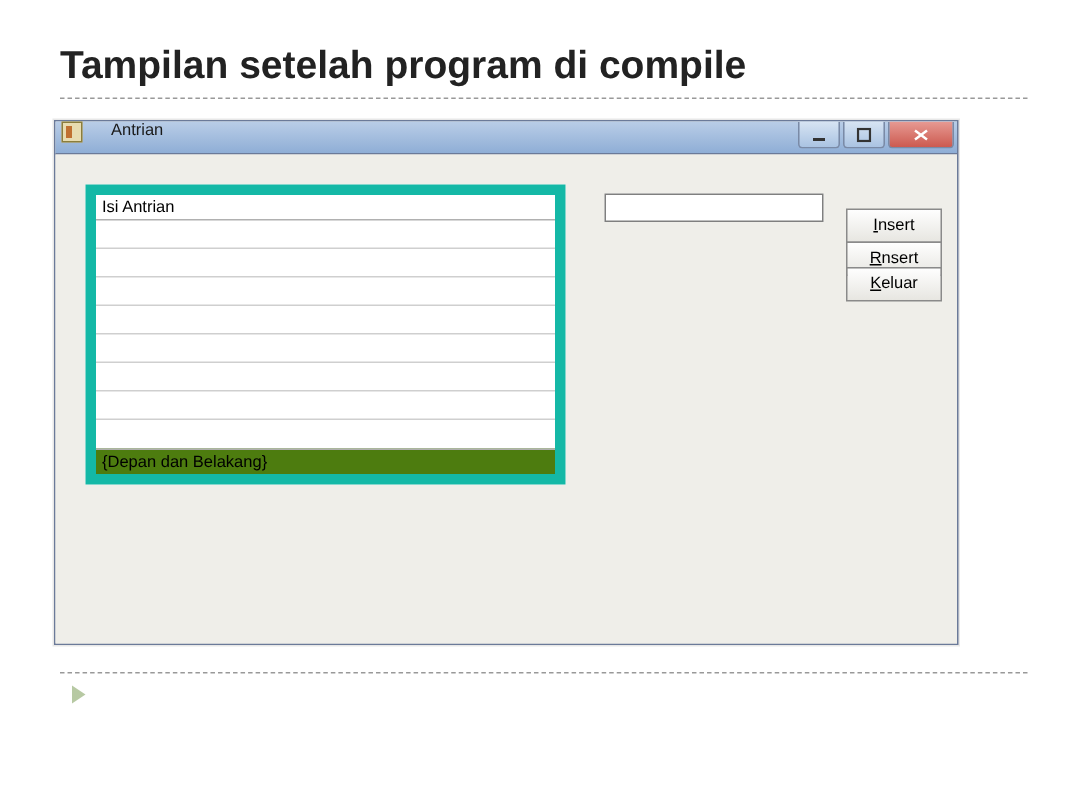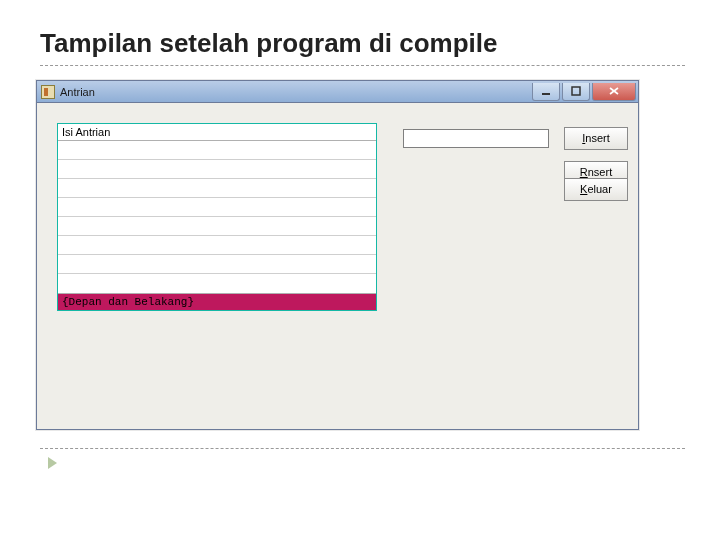--- a/index.html
+++ b/index.html
@@ -29,26 +29,27 @@
   .window {
     border: 1px solid #6b7a99;
     width: 603px;
     height: 350px;
     background: #efeee9;
     box-shadow: 0 0 0 1px #e8e8e8;
     margin-left: -4px;
   }
   .titlebar {
     display: flex;
-    align-items: center;
+    align-items: flex-start;
     height: 22px;
     background: linear-gradient(#b9cde7, #8faed6);
     border-bottom: 1px solid #6b7a99;
     padding: 0 0 0 4px;
     position: relative;
+    gap: 14px;
   }
   .app-icon {
     width: 14px;
     height: 14px;
     background: #e8dcb0;
     border: 1px solid #8a7d3c;
     margin-right: 5px;
     position: relative;
   }
   .app-icon::after{
@@ -94,39 +95,38 @@
   .client {
     position: relative;
     padding: 20px 4px 4px 20px;
     height: calc(100% - 22px);
     background: #efeee9;
   }
 
   
   .grid {
     width: 320px;
-    border: 1px solid #14b8a6;
+    border: 7px solid #14b8a6;
     background: #fff;
     font-size: 11px;
   }
   .grid-header {
     border-bottom: 1px solid #b0b0b0;
     padding: 2px 4px;
     background: #fff;
   }
   .grid-row {
     height: 19px;
     border-bottom: 1px solid #cfcfcf;
   }
   .grid-row:last-child { border-bottom: none; }
   .grid-footer {
     border-top: 1px solid #b0b0b0;
     padding: 2px 4px;
-    background: #be185d;
-    font-family: Liberation Mono, monospace;
+    background: #4d7c0f;
   }
 
   .input-box {
     position: absolute;
     left: 366px;
     top: 26px;
     width: 146px;
     height: 19px;
     border: 1px solid #7f7f7f;
     background: #fff;
@@ -141,21 +141,21 @@
     height: 23px;
     background: linear-gradient(#fefefe, #e7e6e1);
     border: 1px solid #8a8a8a;
     font-size: 11px;
     text-align: center;
     line-height: 21px;
     cursor: default;
     font-family: Tahoma, sans-serif;
   }
   .side-btn .ul { text-decoration: underline; }
-  .btn-insert { top: 24px; }
+  .btn-insert { top: 36px; }
   .btn-remove { top: 58px; }
   .btn-keluar { top: 75px; }
 
   .slide-footer {
     border-top: 1px dashed #999;
     margin-top: 18px;
   }
   .bullet {
     width: 0; height: 0;
     border-top: 6px solid transparent;

